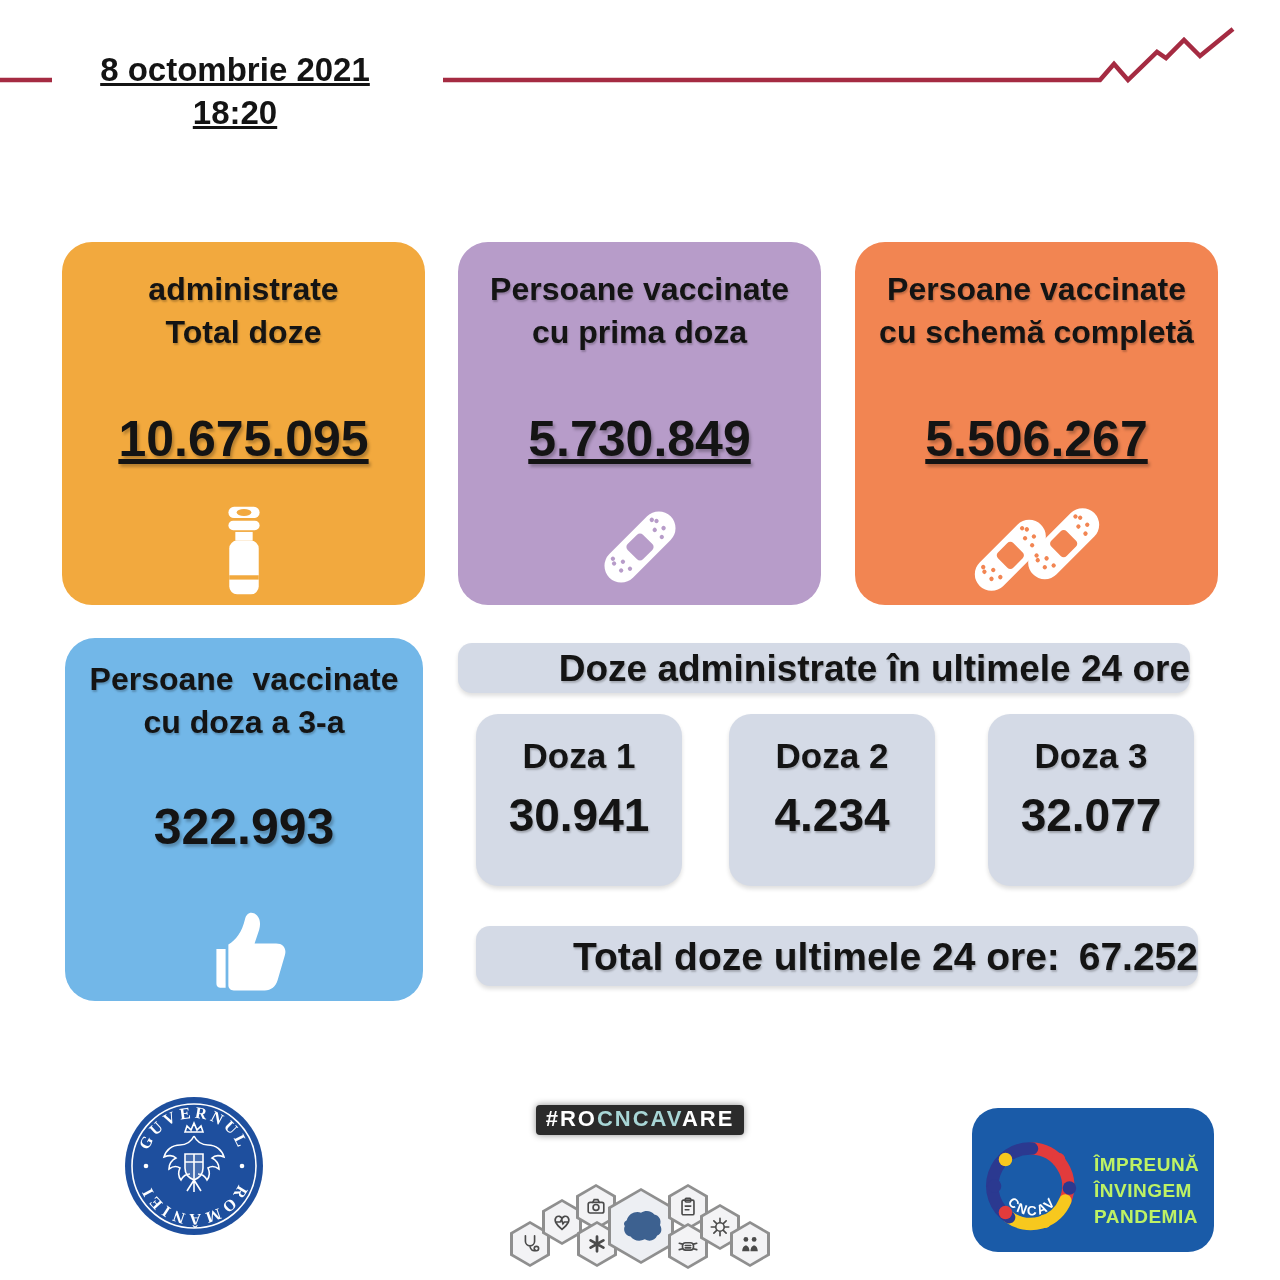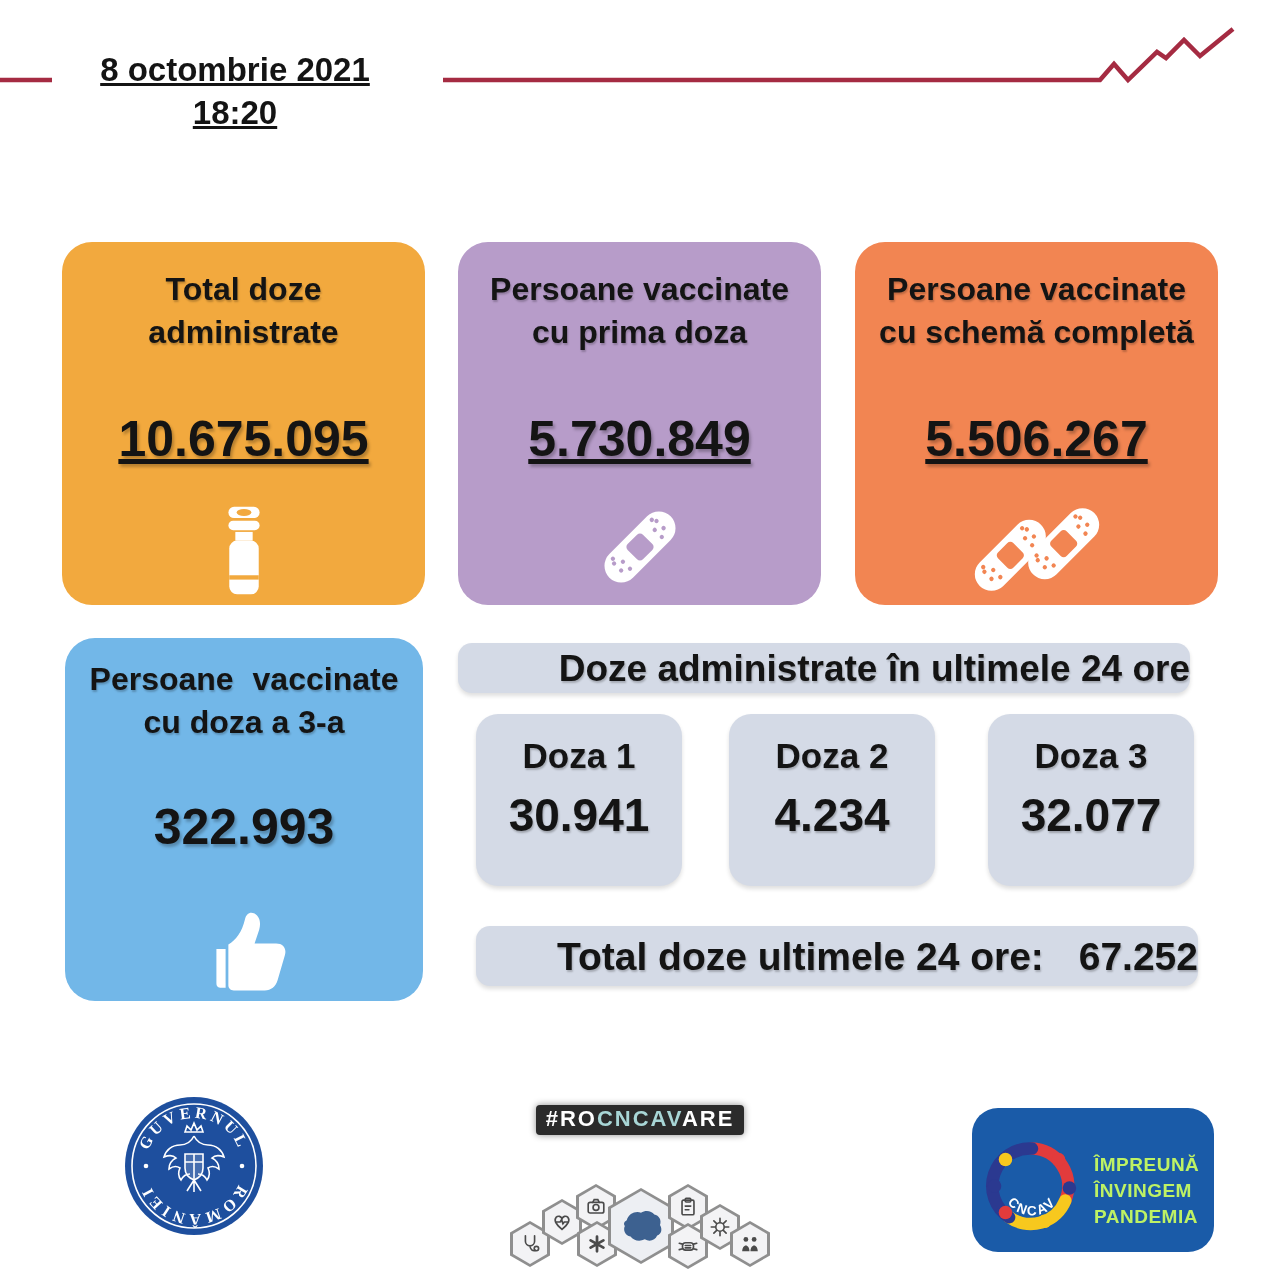--- a/index.html
+++ b/index.html
@@ -64,22 +64,22 @@
     <polyline points="443,80 1100,80 1114,64 1128,80 1157,52 1166,58 1184,40 1200,56 1233,29" fill="none" stroke="#A52B42" stroke-width="4.5"></polyline>
   </svg>
 
   <div class="abs header-date">
     <div>8 octombrie 2021</div>
     <div>18:20</div>
   </div>
 
   <div id="card-total" class="abs bigcard">
     <div class="title">
+      <div>administrate</div>
       <div>Total doze</div>
-      <div>administrate</div>
     </div>
     <div class="value">10.675.095</div>
     <div class="icon-slot">
       <svg width="52" height="92" viewBox="0 0 60 104">
         <rect x="12" y="1" width="36" height="13" rx="6.5" fill="#fff"></rect>
         <ellipse cx="30" cy="7.5" rx="8.5" ry="4" fill="#F2A93E"></ellipse>
         <rect x="12" y="17" width="36" height="11" rx="5.5" fill="#fff"></rect>
         <rect x="20" y="30" width="20" height="10" fill="#fff"></rect>
         <rect x="13" y="40" width="34" height="62" rx="9" fill="#fff"></rect>
         <rect x="13" y="80" width="34" height="5" fill="#F2A93E"></rect>
@@ -163,21 +163,21 @@
     <div class="dlabel">Doza 2</div>
     <div class="dvalue">4.234</div>
   </div>
   <div id="doza3" class="abs dozacard">
     <div class="dlabel">Doza 3</div>
     <div class="dvalue">32.077</div>
   </div>
 
   <div id="bar-total" class="abs graybar">
     <span>Total doze ultimele 24 ore:</span>
-    <span style="margin-left:24px;">67.252</span>
+    <span style="margin-left:8px;">67.252</span>
   </div>
 
   <svg id="gov-seal" class="abs" width="140" height="140" viewBox="0 0 140 140">
     <circle cx="70" cy="70" r="69" fill="#1E4F9E"></circle>
     <circle cx="70" cy="70" r="62" fill="none" stroke="#fff" stroke-width="1.6"></circle>
     <defs>
       <path id="sealTop" d="M 22 70 A 48 48 0 1 1 118 70"></path>
       <path id="sealBottom" d="M 118 70 A 48 48 0 0 1 22 70"></path>
     </defs>
     <text fill="#fff" font-size="16" letter-spacing="3.5" font-family="Liberation Serif, serif">

